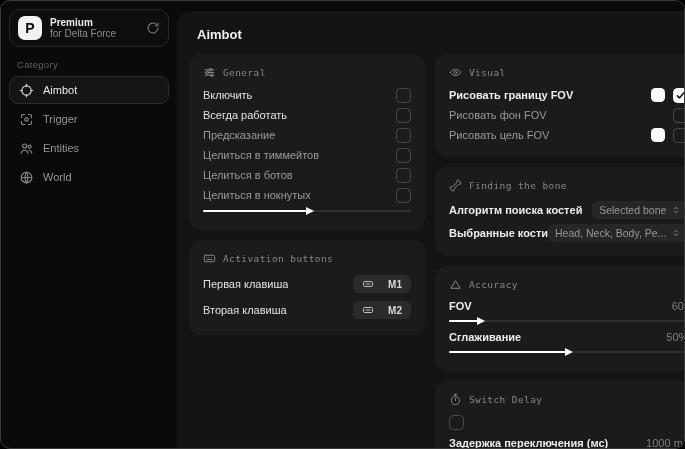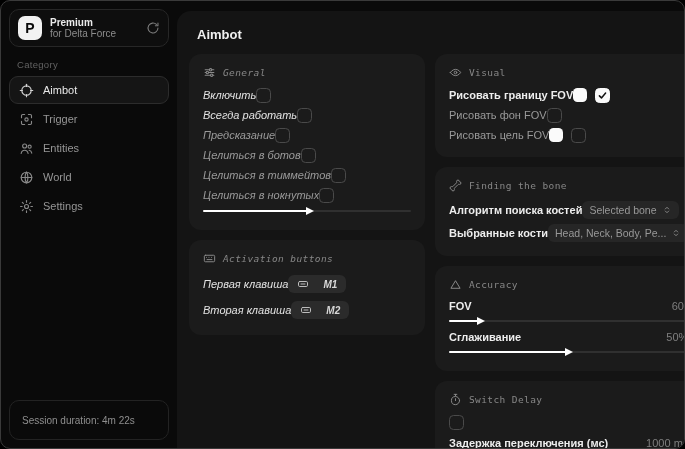--- a/index.html
+++ b/index.html
@@ -32,29 +32,29 @@
                  display:flex; align-items:center; padding:0 12px; }
   .session-box span { color:#8f8f8f; font-size:10px; }
 
   
   .main { position:relative; flex:1; margin-top:10px; background:#141414; border-radius:14px 0 0 0;
           padding:12px 14px 0 12px; overflow:hidden; }
   .page-title { color:#f0f0f0; font-size:13px; font-weight:bold; margin:4px 0 12px 8px; }
 
   .cols { display:flex; gap:10px; align-items:flex-start; }
   .col { display:flex; flex-direction:column; gap:10px; }
-  .col-left { width:236px; flex:0 0 236px;font-style:italic; }
+  .col-left { width:236px; flex:0 0 236px; }
   .col-right { flex:1; }
 
   .card { background:#1b1b1b; border-radius:12px; padding:10px 14px 12px; }
   .card-head { display:flex; align-items:center; gap:7px; height:16px; margin-bottom:5px;
                color:#878787; font-family:"DejaVu Sans Mono",monospace; font-size:9.5px; letter-spacing:.4px; }
   .card-head .icn { display:flex; color:#8a8a8a; }
 
-  .row { display:flex; align-items:center; justify-content:flex-start; height:20px; }
+  .row { display:flex; align-items:center; justify-content:space-between; height:20px; }
   .row.tall { height:26px; }
   .row.sel { height:23px; }
   .lbl { color:#9a9a9a; font-size:11px; white-space:nowrap; overflow:hidden; }
   .lbl.bright { color:#e3e3e3; }
   .lbl.bold { color:#ededed; font-weight:bold; }
   .val { color:#7f7f7f; font-size:11px; flex:0 0 auto; margin-left:8px; }
 
   .ctrls { display:flex; align-items:center; gap:8px; flex:0 0 auto; }
   .cb { width:15px; height:15px; border:1.5px solid #4a4a4a; border-radius:4.5px; display:flex;
         align-items:center; justify-content:center; background:transparent; }
@@ -142,41 +142,22 @@
       <div class="nav-item">
         <span class="icn">
           <svg width="15" height="15" viewBox="0 0 24 24" fill="none" stroke="currentColor" stroke-width="1.8" stroke-linecap="round">
               <circle cx="12" cy="12" r="8.5"></circle>
               <line x1="3.5" y1="12" x2="20.5" y2="12"></line>
               <path d="M12 3.5c3 3.4 3 13.6 0 17c-3-3.4-3-13.6 0-17z"></path>
             </svg>
         </span>
         <span>World</span>
       </div>
-      <div class="nav-item">
-        <span class="icn">
-          <svg width="15" height="15" viewBox="0 0 24 24" fill="none" stroke="currentColor" stroke-width="1.8" stroke-linecap="round">
-              <circle cx="12" cy="12" r="3.2"></circle>
-              <line x1="12" y1="2.5" x2="12" y2="5"></line>
-              <line x1="12" y1="19" x2="12" y2="21.5"></line>
-              <line x1="2.5" y1="12" x2="5" y2="12"></line>
-              <line x1="19" y1="12" x2="21.5" y2="12"></line>
-              <line x1="5.3" y1="5.3" x2="7" y2="7"></line>
-              <line x1="17" y1="17" x2="18.7" y2="18.7"></line>
-              <line x1="5.3" y1="18.7" x2="7" y2="17"></line>
-              <line x1="17" y1="7" x2="18.7" y2="5.3"></line>
-            </svg>
-        </span>
-        <span>Settings</span>
-      </div>
     </nav>
 
-    <div class="session-box">
-      <span>Session duration: 4m 22s</span>
-    </div>
   </aside>
 
   <main class="main">
     <h1 class="page-title">Aimbot</h1>
 
     <div class="cols">
 
       <div class="col col-left">
 
         <section class="card">
@@ -212,29 +193,29 @@
           </div>
           <div class="row">
             <span class="lbl">Предсказание</span>
             <span class="cb">
                 <svg width="11" height="11" viewBox="0 0 16 16" fill="none" stroke="#111" stroke-width="2.2" stroke-linecap="round" stroke-linejoin="round">
                   <polyline points="3.5 8.5 6.5 11.5 12.5 4.5"></polyline>
                 </svg>
               </span>
           </div>
           <div class="row">
+            <span class="lbl">Целиться в тиммейтов</span>
+            <span class="cb">
+                <svg width="11" height="11" viewBox="0 0 16 16" fill="none" stroke="#111" stroke-width="2.2" stroke-linecap="round" stroke-linejoin="round">
+                  <polyline points="3.5 8.5 6.5 11.5 12.5 4.5"></polyline>
+                </svg>
+              </span>
+          </div>
+          <div class="row">
             <span class="lbl">Целиться в ботов</span>
-            <span class="cb">
-                <svg width="11" height="11" viewBox="0 0 16 16" fill="none" stroke="#111" stroke-width="2.2" stroke-linecap="round" stroke-linejoin="round">
-                  <polyline points="3.5 8.5 6.5 11.5 12.5 4.5"></polyline>
-                </svg>
-              </span>
-          </div>
-          <div class="row">
-            <span class="lbl">Целиться в тиммейтов</span>
             <span class="cb">
                 <svg width="11" height="11" viewBox="0 0 16 16" fill="none" stroke="#111" stroke-width="2.2" stroke-linecap="round" stroke-linejoin="round">
                   <polyline points="3.5 8.5 6.5 11.5 12.5 4.5"></polyline>
                 </svg>
               </span>
           </div>
           <div class="row">
             <span class="lbl">Целиться в нокнутых</span>
             <span class="cb">
                 <svg width="11" height="11" viewBox="0 0 16 16" fill="none" stroke="#111" stroke-width="2.2" stroke-linecap="round" stroke-linejoin="round">

